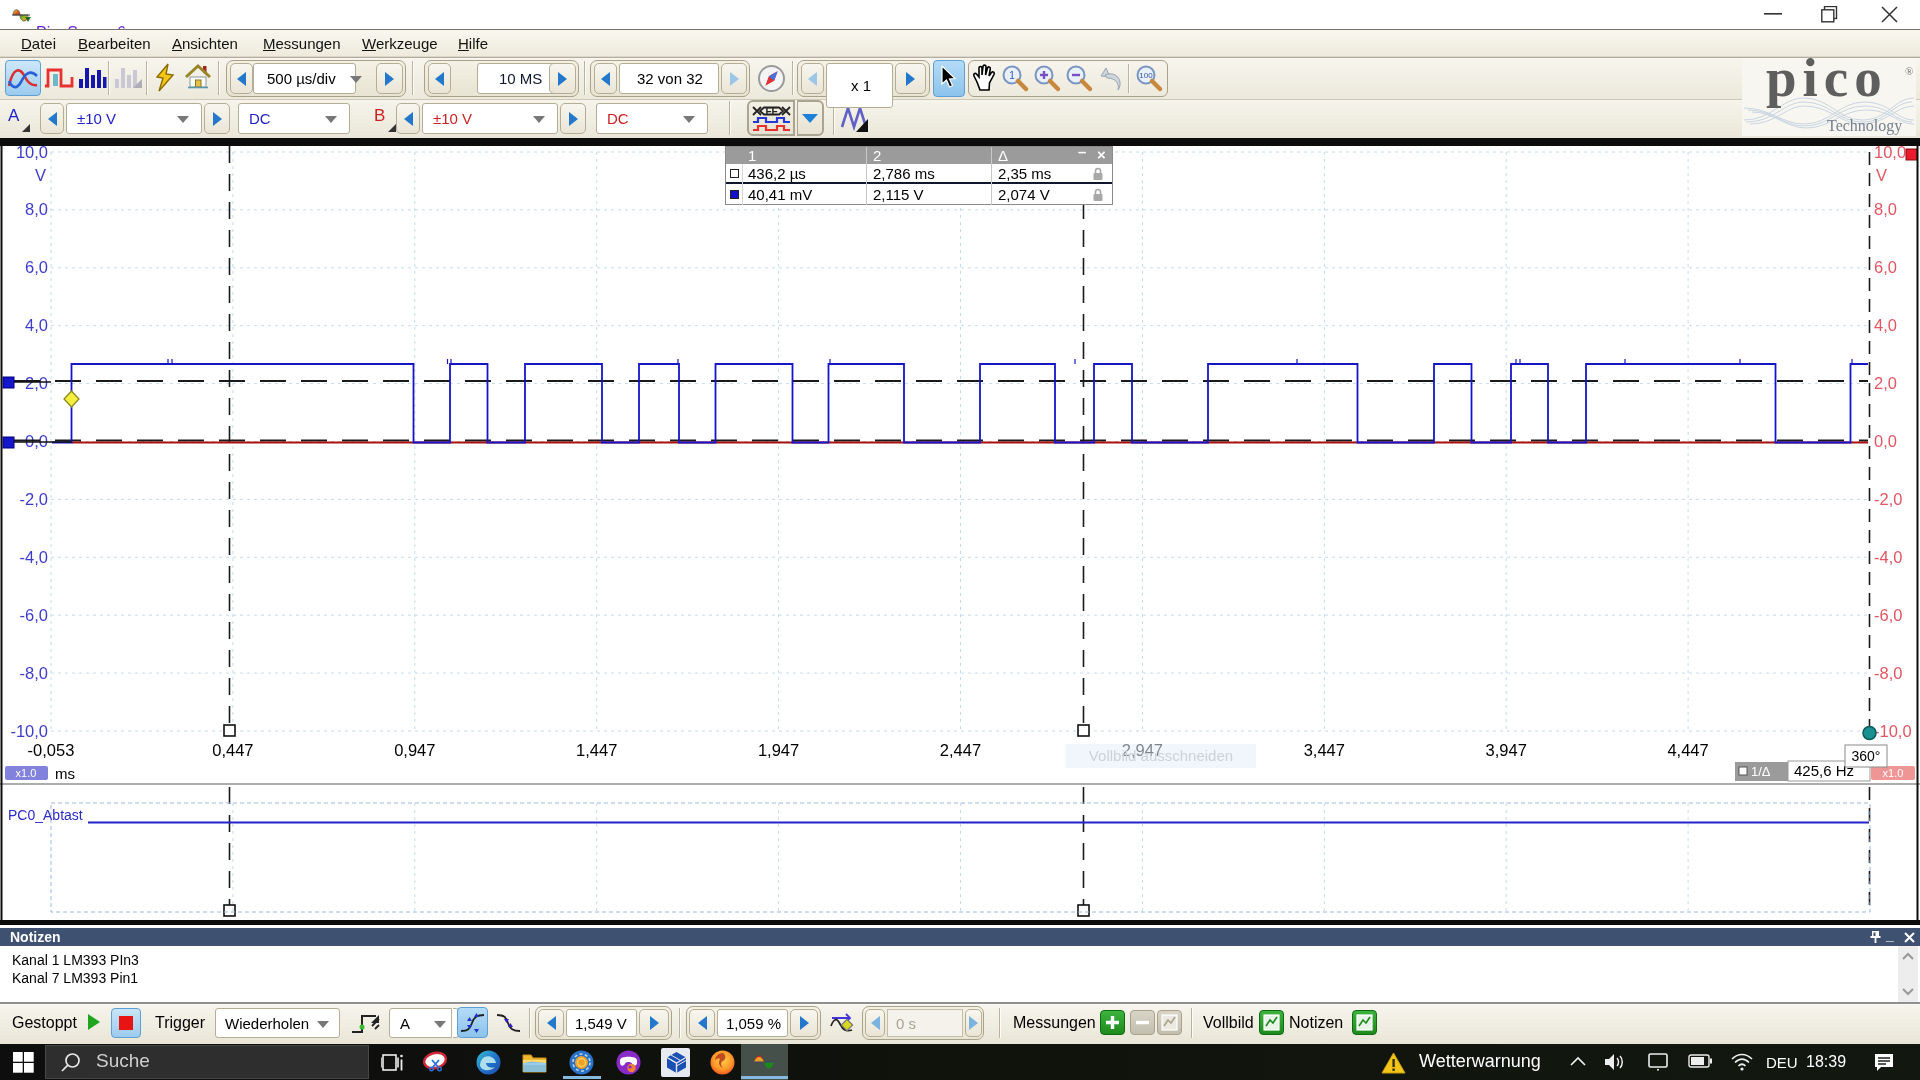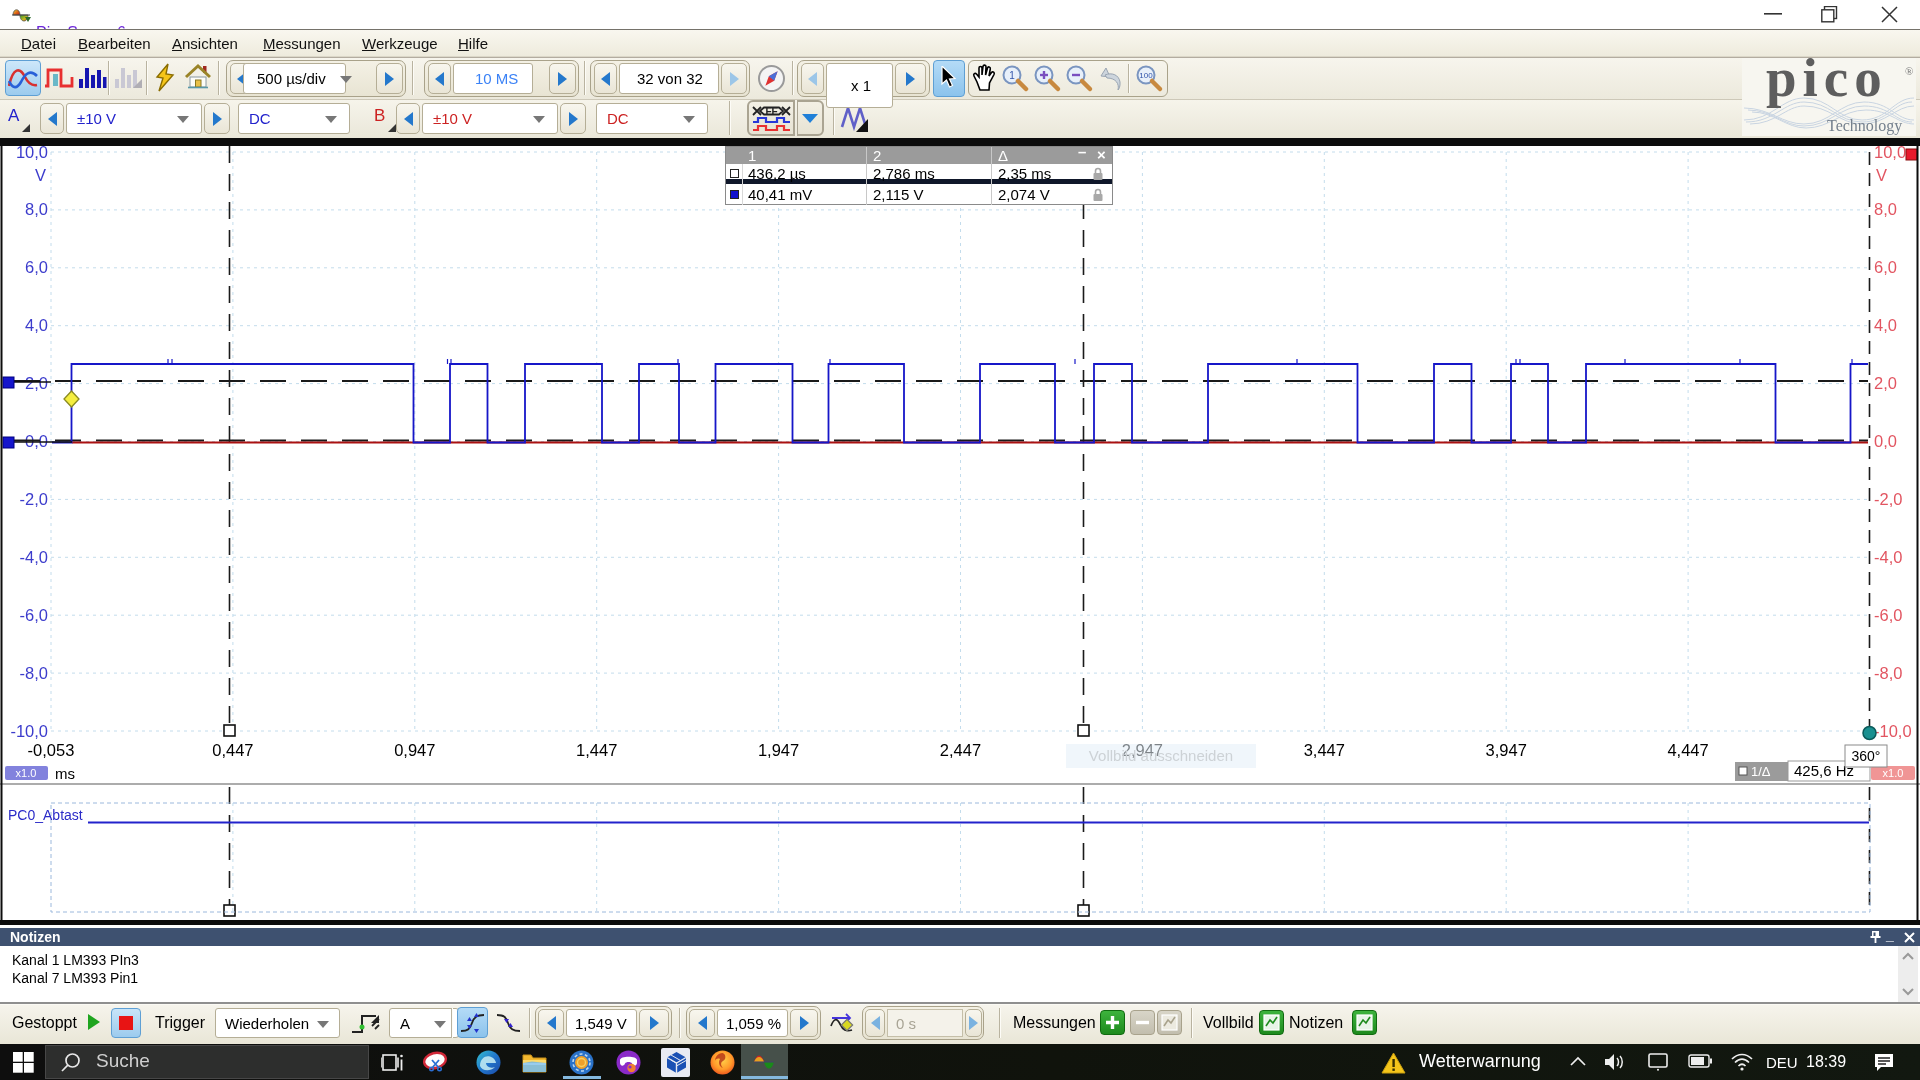--- a/index.html
+++ b/index.html
@@ -177,32 +177,32 @@
 <path d="M2 14 L14 3 L26 14" fill="none" stroke="#9a8428" stroke-width="3"></path>
 <rect x="6" y="14" width="16" height="10" fill="#fdfdf8" stroke="#8a98a0" stroke-width="1"></rect>
 <rect x="11.5" y="17" width="5.5" height="7" fill="#e8c048" stroke="#8a7820" stroke-width="1"></rect>
 <line x1="4" y1="24.5" x2="24" y2="24.5" stroke="#5898a8" stroke-width="1.6"></line>
 </svg>
 <div class="abs tsep" style="left:218px;top:61px;height:34px"></div>
 <div class="abs grp" style="left:226px;top:60px;width:180px;height:37px"></div>
 <div class="abs arrbtn" style="left:230px;top:63px;width:23px;height:31px">
     <span class="larr" style="border-right-color:#2478cc"></span>
   </div>
-<div class="abs whitebox" style="left:243px;top:63px;width:103px;height:31px;font-size:15px;color:#000">
+<div class="abs whitebox" style="left:253px;top:63px;width:103px;height:31px;font-size:15px;color:#000">
     <span style="position:absolute;left:13px">500 µs/div</span>
     <span class="ddtri" style="left:96px;top:12px"></span>
   </div>
 <div class="abs arrbtn" style="left:376px;top:63px;width:27px;height:31px">
     <span class="rarr" style="border-left-color:#2478cc"></span>
   </div>
 <div class="abs grp" style="left:424px;top:60px;width:155px;height:37px"></div>
 <div class="abs arrbtn" style="left:428px;top:63px;width:23px;height:31px">
     <span class="larr" style="border-right-color:#2478cc"></span>
   </div>
-<div class="abs whitebox" style="left:453px;top:63px;width:80px;height:31px;font-size:15px;color:#3b82f6">
+<div class="abs whitebox" style="left:477px;top:63px;width:80px;height:31px;font-size:15px;color:#0f172a">
     <span style="position:absolute;left:21px">10 MS</span>
   </div>
 <div class="abs arrbtn" style="left:549px;top:63px;width:27px;height:31px">
     <span class="rarr" style="border-left-color:#2478cc"></span>
   </div>
 <div class="abs tsep" style="left:584px;top:61px;height:34px"></div>
 <div class="abs tsep" style="left:412px;top:61px;height:34px"></div>
 <div class="abs grp" style="left:590px;top:60px;width:160px;height:37px"></div>
 <div class="abs arrbtn" style="left:594px;top:63px;width:23px;height:31px">
     <span class="larr" style="border-right-color:#2478cc"></span>
@@ -403,21 +403,21 @@
 </svg>
 
 <div class="abs" id="mtable">
   <div id="mhead">
     <span style="position:absolute;left:22px;top:0">1</span>
     <span style="position:absolute;left:147px;top:0">2</span>
     <span style="position:absolute;left:272px;top:0">Δ</span>
     <span style="position:absolute;left:352px;top:-4px;font-weight:bold">–</span>
     <span style="position:absolute;left:371px;top:-1px;font-weight:bold">×</span>
   </div>
-  <div class="mrow" style="top:17px;border-bottom:5px solid #0f172a">
+  <div class="mrow" style="top:17px;border-bottom:2px solid #0f172a">
     <span class="mcol" style="left:4px;top:5px;width:9px;height:9px;background:#fff;border:1.3px solid #222"></span>
     <span class="mcol" style="left:22px;top:1px">436,2 µs</span>
     <span class="mcol" style="left:147px;top:1px">2,786 ms</span>
     <span class="mcol" style="left:272px;top:1px">2,35 ms</span>
       <svg class="mcol" style="left:365px;top:3px" width="14" height="14" viewBox="0 0 14 14">
         <rect x="2.5" y="6" width="9" height="7" rx="1" fill="#a8a8a8"></rect>
         <path d="M4.5 6 L4.5 4 a2.5 2.5 0 0 1 5 0 L9.5 6" fill="none" stroke="#a8a8a8" stroke-width="1.6"></path>
       </svg>
   </div>
   <div class="mrow" style="top:38px">

